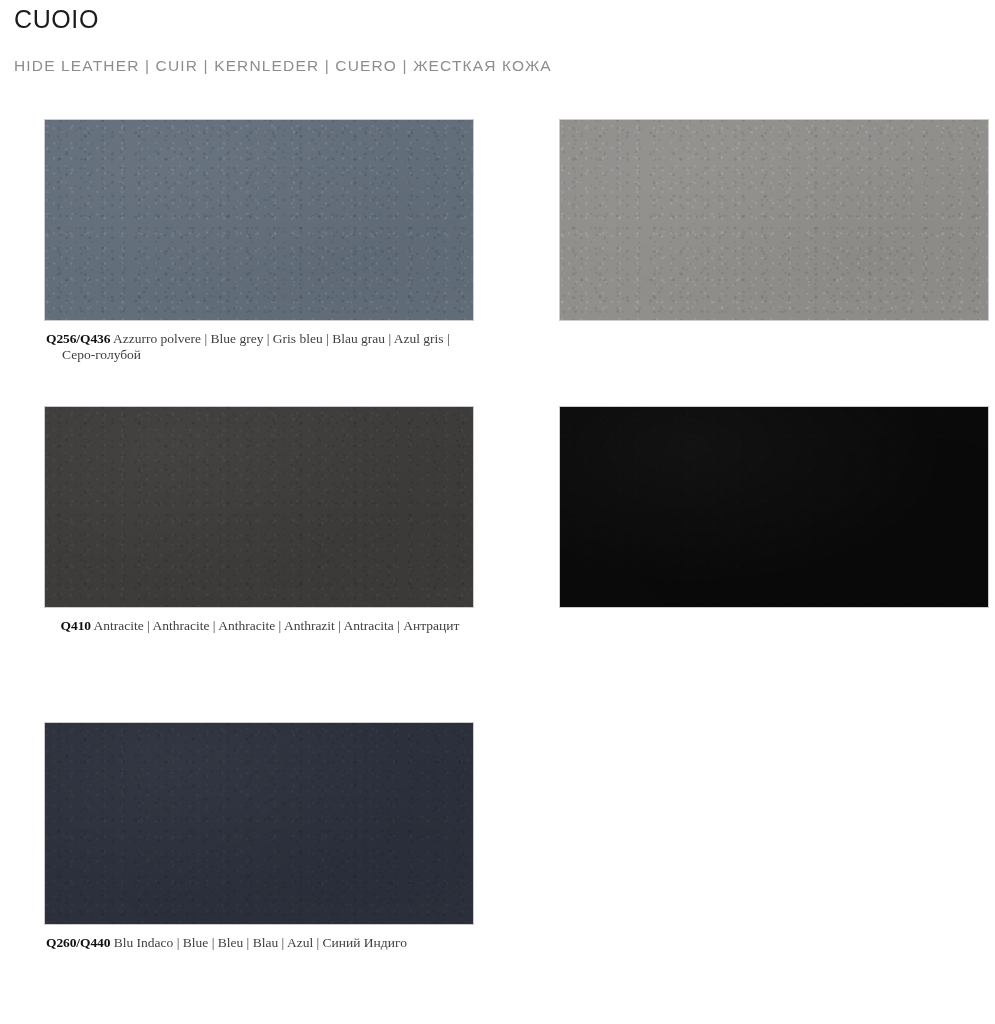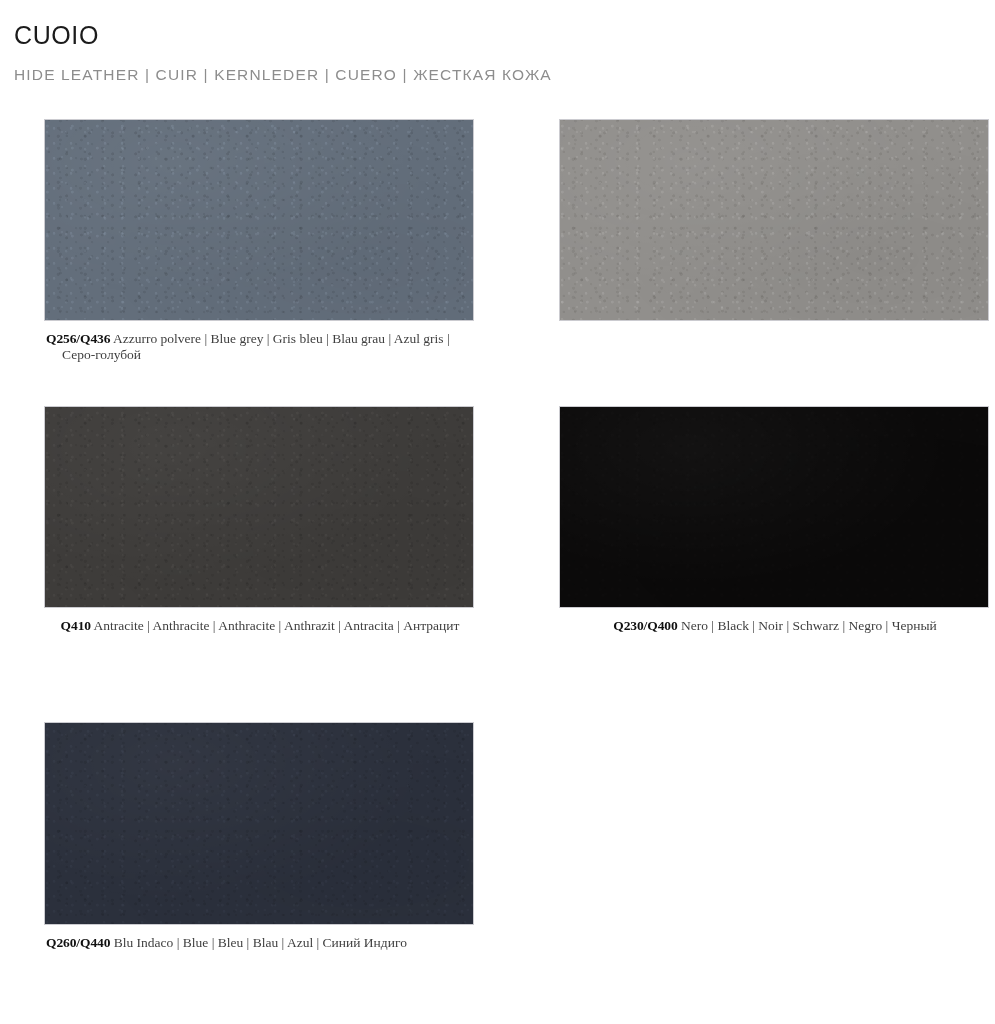--- a/index.html
+++ b/index.html
@@ -18,40 +18,40 @@
     position: relative;
     width: 995px;
     height: 1024px;
     background: #ffffff;
   }
 
   
   .header {
     position: absolute;
     left: 14px;
-    top: 20px;
+    top: 4px;
     width: 940px;
   }
   .header-title {
     font-family: "Liberation Sans", sans-serif;
     font-size: 25px;
     font-weight: 400;
     letter-spacing: 0.6px;
     color: #1b1b1b;
     line-height: 30px;
     white-space: nowrap;
   }
   .header-subtitle {
     font-family: "Liberation Sans", sans-serif;
     font-size: 15.5px;
     font-weight: 400;
     letter-spacing: 1.15px;
     color: #8d8d8d;
     line-height: 22px;
-    margin-top: 14px;
+    margin-top: 21px;
     white-space: nowrap;
   }
 
   
   .grid {
     position: absolute;
     left: 0;
     top: 119px;
     width: 995px;
     padding-left: 14px;
@@ -172,24 +172,20 @@
           <span class="code">Q410</span>
           <span class="names"> Antracite | Anthracite | Anthracite | Anthrazit | Antracita | Антрацит</span>
         </div>
       </div>
       <div class="cell col-right">
         <div class="swatch" style="height:202px;">
           <div class="swatch-inner" style="background: rgb(11, 10, 10);"></div>
           <div class="grain-soft"></div>
           <div class="grain"></div>
         </div>
-        <div class="caption">
-          <span class="code">Q230/Q400</span>
-          <span class="names"> Nero | Black | Noir | Schwarz | Negro | Черный</span>
-        </div>
       </div>
     </div>
 
     <div class="row" style="height:250px;">
       <div class="cell col-left">
         <div class="swatch" style="height:203px;">
           <div class="swatch-inner" style="background: rgb(43, 48, 60);"></div>
           <div class="grain-soft"></div>
           <div class="grain"></div>
         </div>

